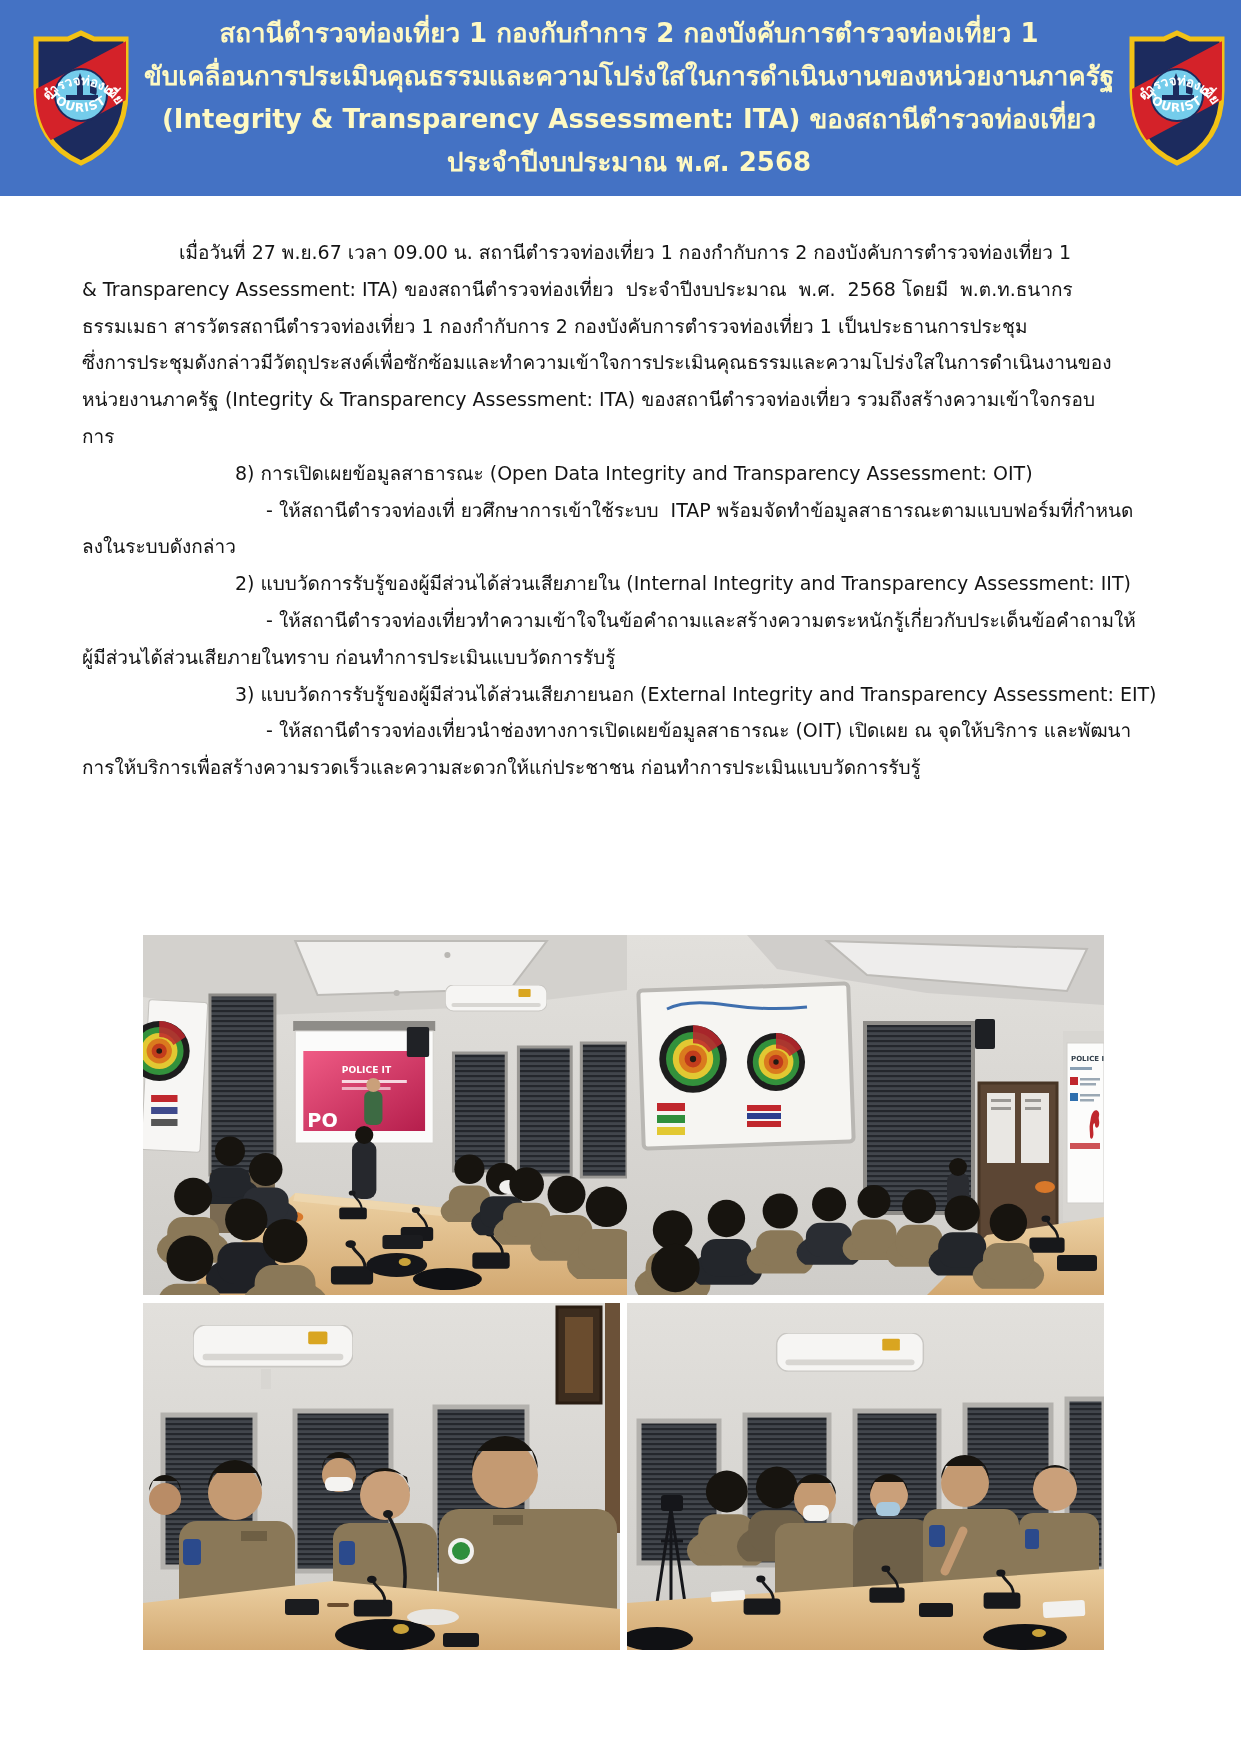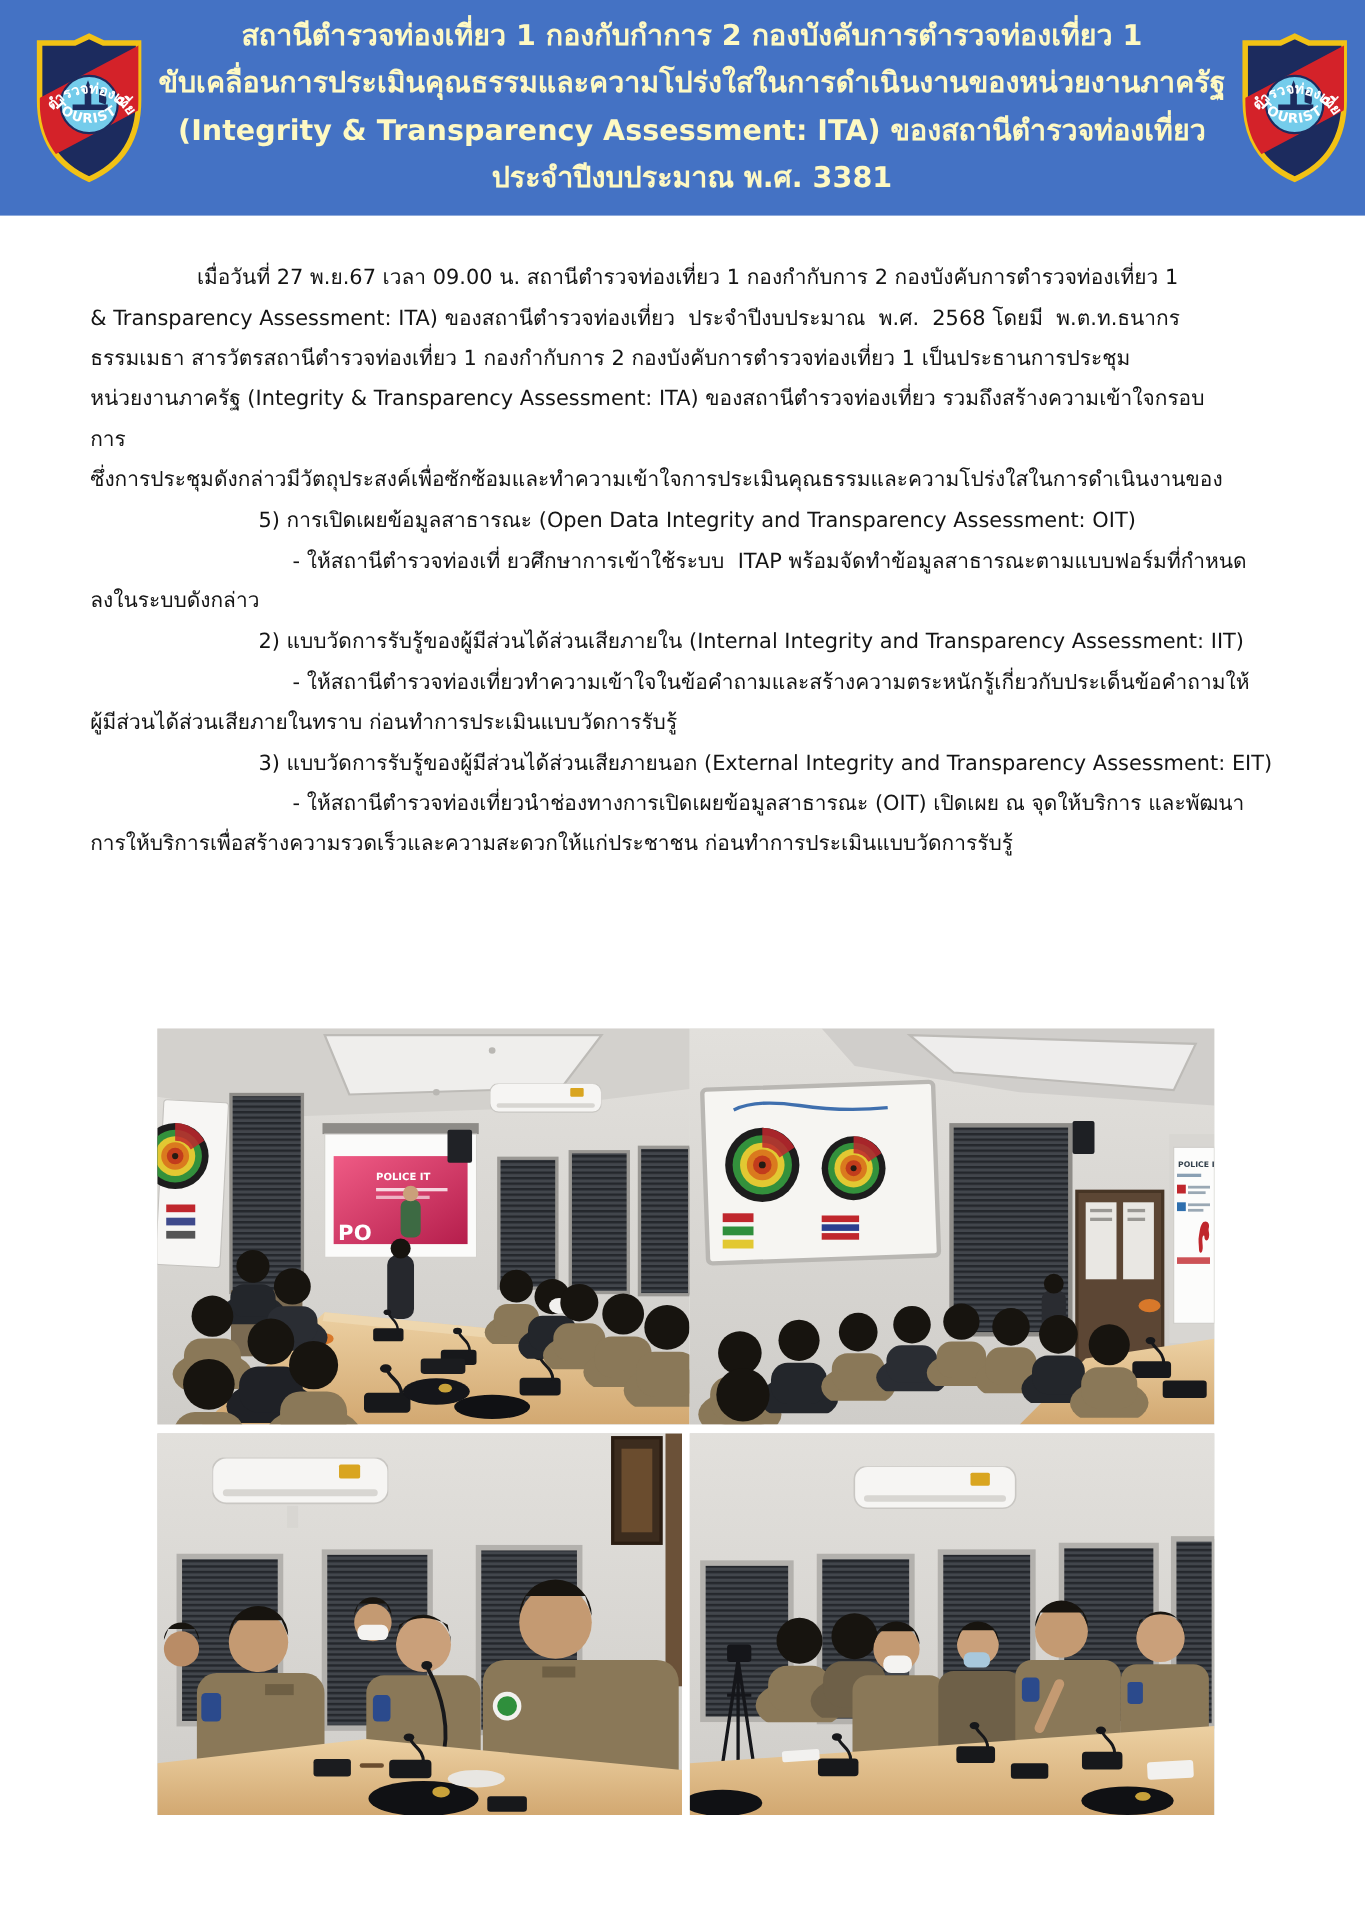--- a/index.html
+++ b/index.html
@@ -101,21 +101,21 @@
         <path id="arcBotL" d="M18 62 A40 40 0 0 0 88 62" fill="none"></path>
       </defs>
       <text class="arc-thai"><textPath href="#arcTopL" startOffset="8%">ตำรวจท่องเที่ยว</textPath></text>
       <text class="arc-lat"><textPath href="#arcBotL" startOffset="6%">TOURIST POLICE</textPath></text>
     </svg>
 
     <div class="header-title">
       <div class="hl">สถานีตำรวจท่องเที่ยว 1 กองกับกำการ 2 กองบังคับการตำรวจท่องเที่ยว 1</div>
       <div class="hl">ขับเคลื่อนการประเมินคุณธรรมและความโปร่งใสในการดำเนินงานของหน่วยงานภาครัฐ</div>
       <div class="hl">(Integrity &amp; Transparency Assessment: ITA) ของสถานีตำรวจท่องเที่ยว</div>
-      <div class="hl">ประจำปีงบประมาณ พ.ศ. 3381</div>
+      <div class="hl">ประจำปีงบประมาณ พ.ศ. 2568</div>
     </div>
 
     <svg class="logo" viewBox="0 0 106 138">
       <path d="M53 4 L66 10 L98 10 L98 62 C98 100 80 122 53 134 C26 122 8 100 8 62 L8 10 L40 10 Z" fill="#1c2b5e" stroke="#f2c215" stroke-width="5"></path>
       <clipPath id="shieldclipR">
           <path d="M53 4 L66 10 L98 10 L98 62 C98 100 80 122 53 134 C26 122 8 100 8 62 L8 10 L40 10 Z"></path>
         </clipPath>
       <g clip-path="url(#shieldclipR)">
         <rect x="-30" y="40" width="170" height="52" fill="#d42229" transform="rotate(-28 53 69)"></rect>
       </g>
@@ -127,23 +127,23 @@
       </defs>
       <text class="arc-thai"><textPath href="#arcTopR" startOffset="8%">ตำรวจท่องเที่ยว</textPath></text>
       <text class="arc-lat"><textPath href="#arcBotR" startOffset="6%">TOURIST POLICE</textPath></text>
     </svg>
   </div>
 
   <div class="body-text">
     <div class="tl ind-p">เมื่อวันที่ 27 พ.ย.67 เวลา 09.00 น. สถานีตำรวจท่องเที่ยว 1 กองกำกับการ 2 กองบังคับการตำรวจท่องเที่ยว 1</div>
     <div class="tl">&amp; Transparency Assessment: ITA) ของสถานีตำรวจท่องเที่ยว  ประจำปีงบประมาณ  พ.ศ.  2568 โดยมี  พ.ต.ท.ธนากร</div>
     <div class="tl">ธรรมเมธา สารวัตรสถานีตำรวจท่องเที่ยว 1 กองกำกับการ 2 กองบังคับการตำรวจท่องเที่ยว 1 เป็นประธานการประชุม</div>
+    <div class="tl">ซึ่งการประชุมดังกล่าวมีวัตถุประสงค์เพื่อซักซ้อมและทำความเข้าใจการประเมินคุณธรรมและความโปร่งใสในการดำเนินงานของ</div>
     <div class="tl">หน่วยงานภาครัฐ (Integrity &amp; Transparency Assessment: ITA) ของสถานีตำรวจท่องเที่ยว รวมถึงสร้างความเข้าใจกรอบ      การ</div>
-    <div class="tl">ซึ่งการประชุมดังกล่าวมีวัตถุประสงค์เพื่อซักซ้อมและทำความเข้าใจการประเมินคุณธรรมและความโปร่งใสในการดำเนินงานของ</div>
-    <div class="tl ind-l">5) การเปิดเผยข้อมูลสาธารณะ (Open Data Integrity and Transparency Assessment: OIT)</div>
+    <div class="tl ind-l">8) การเปิดเผยข้อมูลสาธารณะ (Open Data Integrity and Transparency Assessment: OIT)</div>
     <div class="tl ind-d">- ให้สถานีตำรวจท่องเที่ ยวศึกษาการเข้าใช้ระบบ  ITAP พร้อมจัดทำข้อมูลสาธารณะตามแบบฟอร์มที่กำหนด</div>
     <div class="tl">ลงในระบบดังกล่าว</div>
     <div class="tl ind-l">2) แบบวัดการรับรู้ของผู้มีส่วนได้ส่วนเสียภายใน (Internal Integrity and Transparency Assessment: IIT)</div>
     <div class="tl ind-d">- ให้สถานีตำรวจท่องเที่ยวทำความเข้าใจในข้อคำถามและสร้างความตระหนักรู้เกี่ยวกับประเด็นข้อคำถามให้</div>
     <div class="tl">ผู้มีส่วนได้ส่วนเสียภายในทราบ ก่อนทำการประเมินแบบวัดการรับรู้</div>
     <div class="tl ind-l">3) แบบวัดการรับรู้ของผู้มีส่วนได้ส่วนเสียภายนอก (External Integrity and Transparency Assessment: EIT)</div>
     <div class="tl ind-d">- ให้สถานีตำรวจท่องเที่ยวนำช่องทางการเปิดเผยข้อมูลสาธารณะ (OIT) เปิดเผย ณ จุดให้บริการ และพัฒนา</div>
     <div class="tl">การให้บริการเพื่อสร้างความรวดเร็วและความสะดวกให้แก่ประชาชน ก่อนทำการประเมินแบบวัดการรับรู้</div>
   </div>
 

